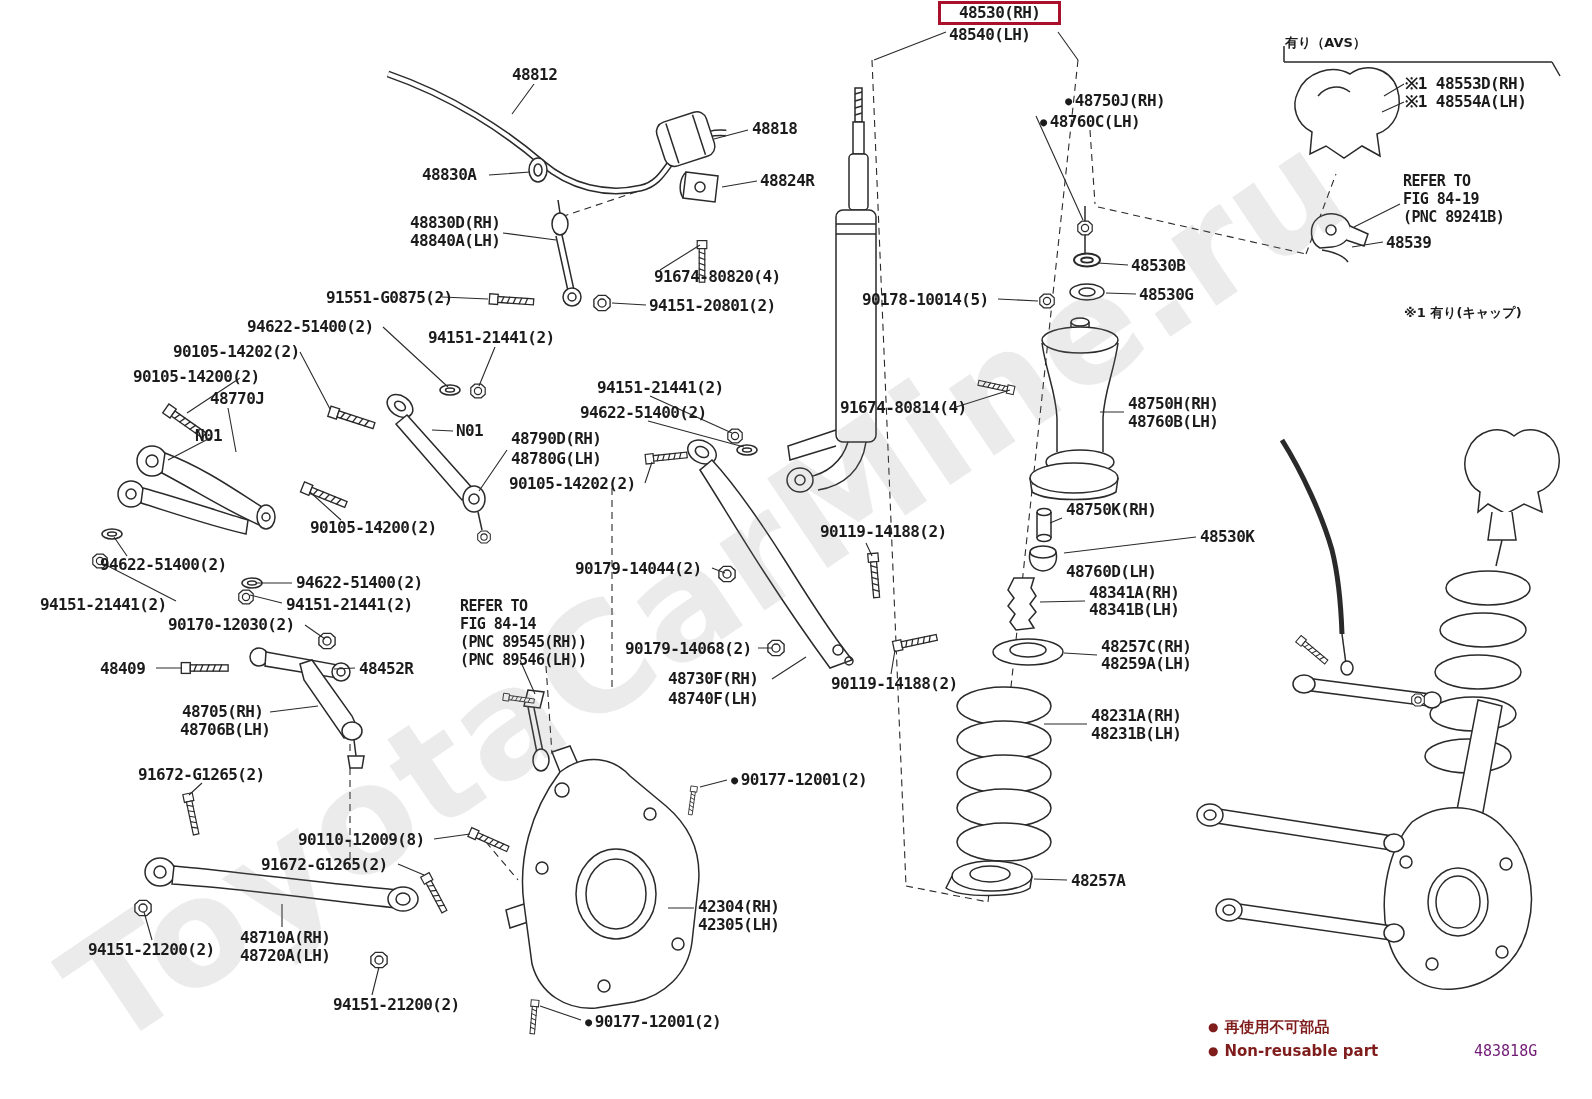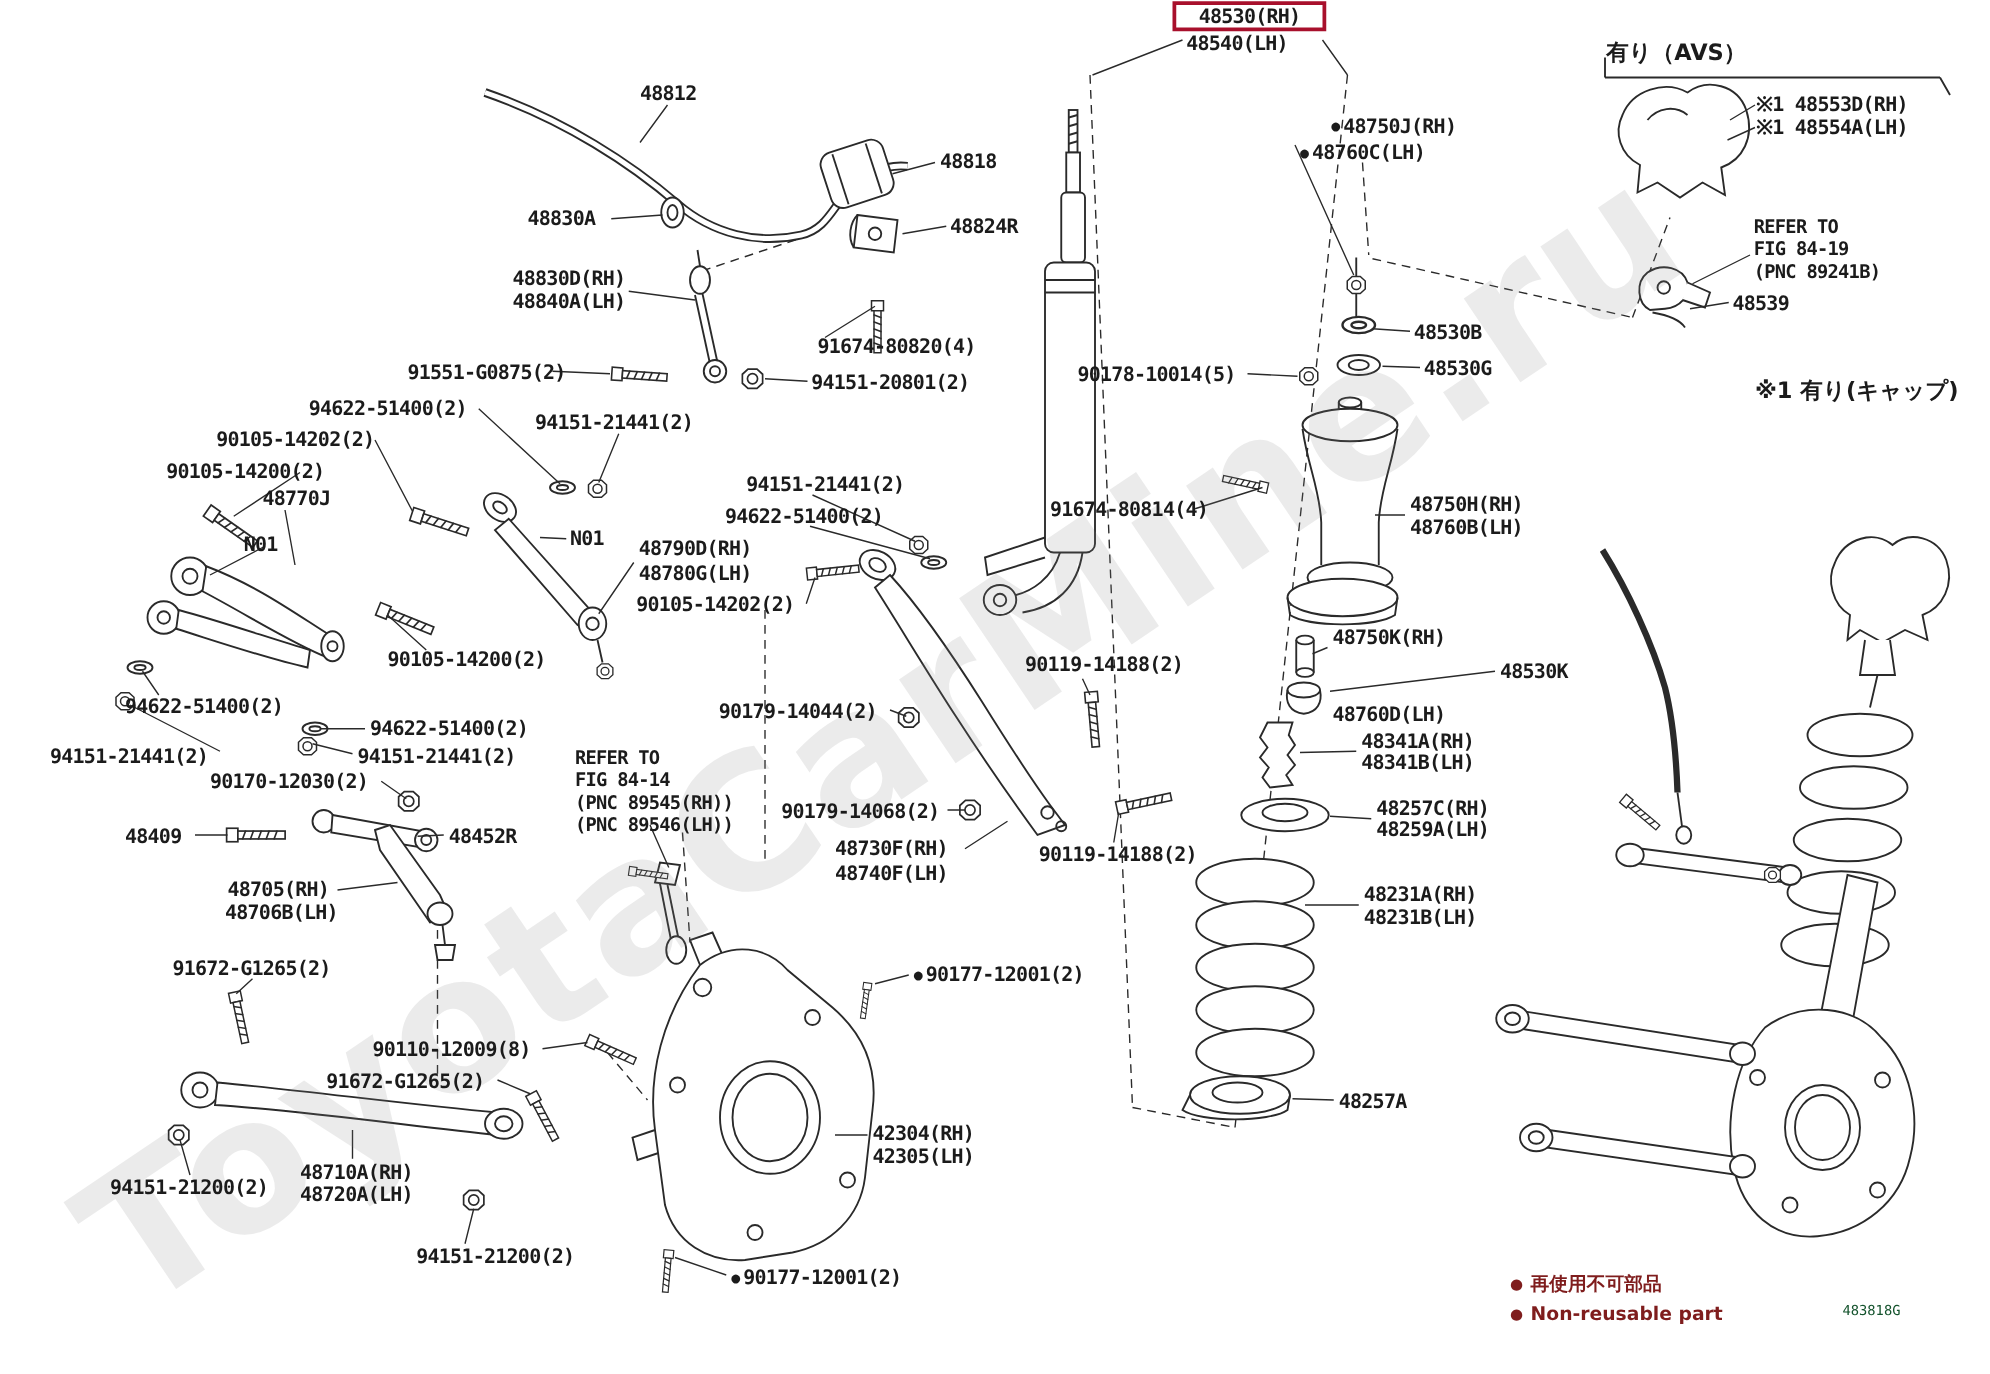--- a/index.html
+++ b/index.html
@@ -5,28 +5,28 @@
   html,body{margin:0;padding:0;background:#fff;}
   .canvas{position:relative;width:1592px;height:1099px;background:#ffffff;overflow:hidden;
           font-family:"DejaVu Sans Mono",monospace;}
   svg{position:absolute;left:0;top:0;z-index:1;}
   .labels-layer{position:absolute;left:0;top:0;width:100%;height:100%;z-index:3;}
   .label{position:absolute;font-family:"DejaVu Sans Mono",monospace;font-weight:bold;
          font-size:16px;line-height:18px;color:#1b1b1b;white-space:pre-line;letter-spacing:-0.6px;}
   .label .dot{font-size:12px;vertical-align:1px;margin-right:3px;}
   .label.highlight{border:3px solid #a8102c;padding:0 18px;margin-left:-8px;margin-top:-4px;}
   .label.ref{font-size:15px;line-height:18px;}
-  .label.jp{font-family:"DejaVu Sans",sans-serif;font-size:18px;letter-spacing:0;}
+  .label.jp{font-family:"DejaVu Sans",sans-serif;font-size:13px;letter-spacing:0;}
   .note{position:absolute;left:55px;top:1040px;z-index:3;font-family:"DejaVu Sans",sans-serif;
         font-weight:bold;font-size:15px;color:#141414;}
   .legend{position:absolute;left:1208px;top:1018px;z-index:3;font-weight:bold;color:#7f1d1d;}
   .legend-row{margin-bottom:5px;font-family:"DejaVu Sans",sans-serif;font-size:15px;}
   .legend-row .dot{font-size:12px;margin-right:6px;vertical-align:1px;}
   .fig-code{position:absolute;left:1474px;top:1042px;z-index:3;
-            font-family:"DejaVu Sans Mono",monospace;font-size:11px;color:#14532d;}
+            font-family:"DejaVu Sans Mono",monospace;font-size:15px;color:#701a75;}
   .watermark{position:absolute;left:34px;top:938px;transform:rotate(-34deg);transform-origin:0 0;
              font-family:"DejaVu Sans",sans-serif;font-weight:bold;font-size:148px;
              color:rgba(130,130,130,0.16);white-space:nowrap;z-index:2;pointer-events:none;letter-spacing:2px;}
 </style>
 </head>
 <body>
 
 <div class="canvas">
 
 <svg width="1592" height="1099" viewBox="0 0 1592 1099">

